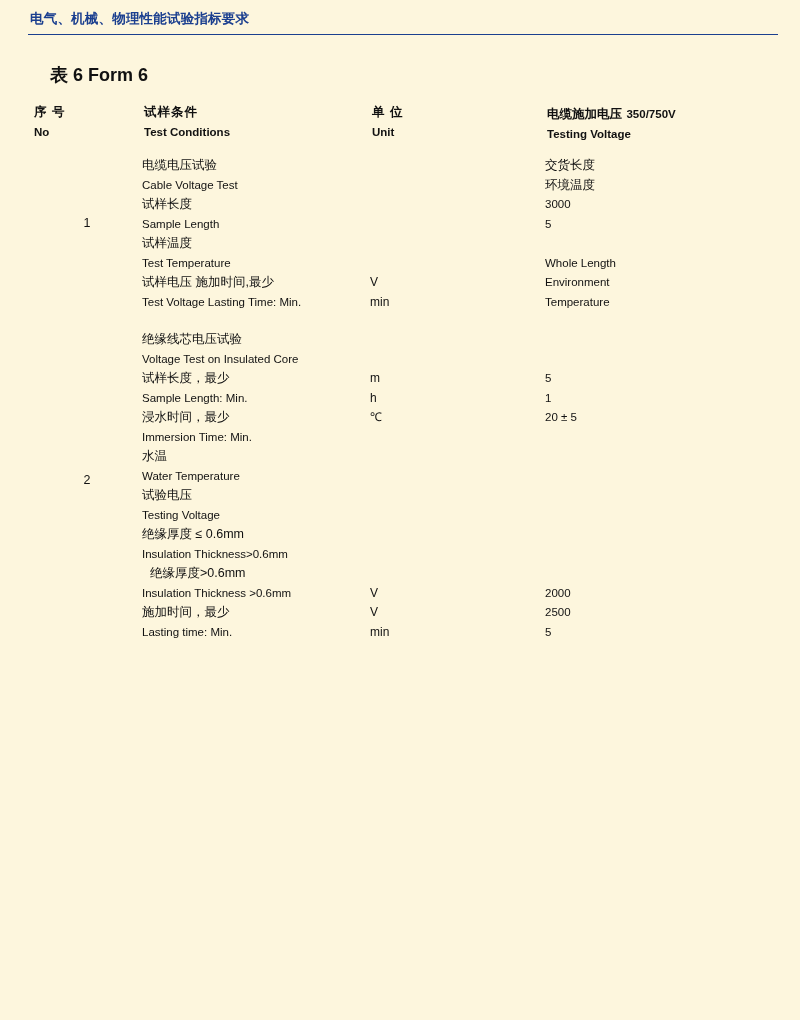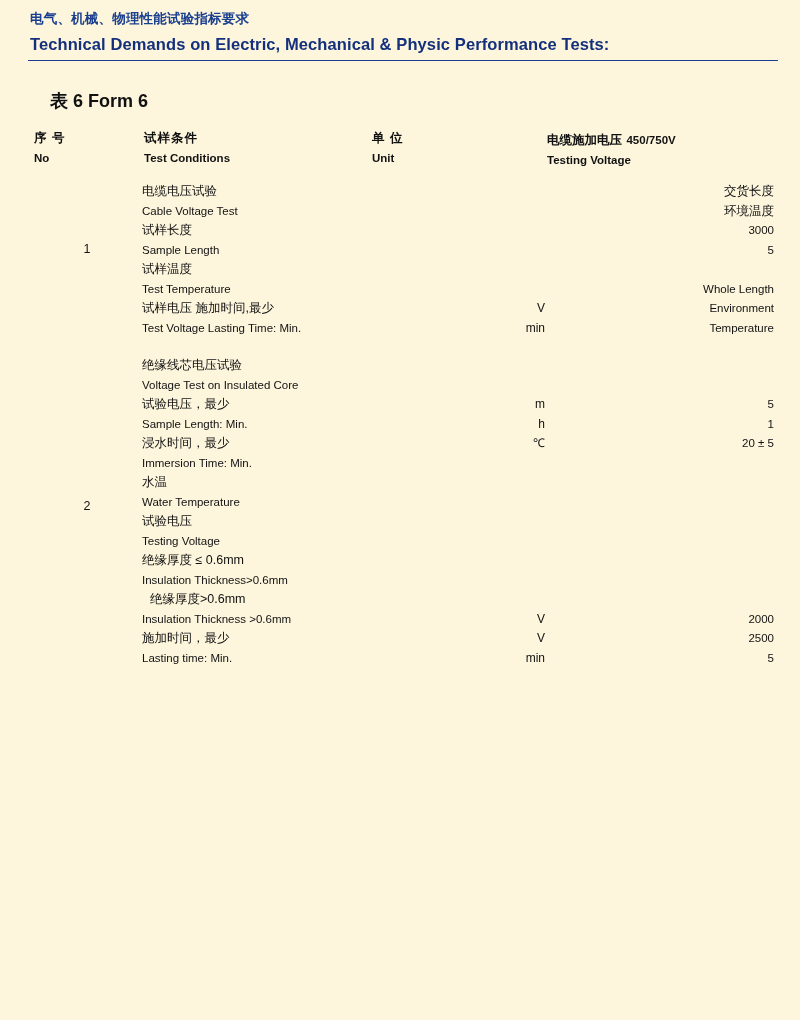--- a/index.html
+++ b/index.html
@@ -136,21 +136,21 @@
     font-size: 12.5px;
     line-height: 19.5px;
     white-space: nowrap;
   }
   .line-en {
     font-size: 11.5px;
     line-height: 19.5px;
     white-space: nowrap;
   }
   .unit-cell, .volt-cell {
-    text-align: right;
+    text-align: left;
   }
   .unit-line {
     font-size: 12px;
     line-height: 19.5px;
   }
   .volt-line-cn {
     font-size: 12.5px;
     line-height: 19.5px;
   }
   .volt-line-en {
@@ -164,21 +164,20 @@
   .indent {
     padding-left: 8px;
   }
 </style>
 </head>
 <body>
 
 <div class="page">
 
   <div class="header-cn">电气、机械、物理性能试验指标要求</div>
-  <div class="header-en">Technical Demands on Electric, Mechanical &amp; Physic Performance Tests:</div>
   <div class="rule"></div>
 
   <div class="caption-row">
     <div class="form-no">表 6   Form 6</div>
   </div>
 
   <table class="main">
     <colgroup>
       <col style="width:110px">
       <col style="width:228px">
@@ -196,21 +195,21 @@
         <div class="hd-cn">试样条件</div>
         <div class="hd-en">Test Conditions</div>
       </td>
       <td class="vl">
         <div class="hd-cn">单  位</div>
         <div class="hd-en">Unit</div>
       </td>
       <td class="vl">
         <div>
           <span class="hd-inline-cn">电缆施加电压</span>
-          <span class="hd-inline-en">450/750V</span>
+          <span class="hd-inline-en">350/750V</span>
         </div>
         <div class="hd-en">Testing Voltage</div>
       </td>
     </tr>
 
     <tr class="body-row">
       <td>
         <div class="cell no-cell" style="height:134px;">1</div>
       </td>
       <td class="vl cond-cell">
@@ -258,21 +257,21 @@
     </tr>
 
     <tr class="body-row">
       <td>
         <div class="cell no-cell" style="height:300px;">2</div>
       </td>
       <td class="vl cond-cell">
         <div class="cell">
           <div class="line-cn">绝缘线芯电压试验</div>
           <div class="line-en">Voltage Test on Insulated Core</div>
-          <div class="line-cn">试验电压，最少</div>
+          <div class="line-cn">试样长度，最少</div>
           <div class="line-en">Sample Length: Min.</div>
           <div class="line-cn">浸水时间，最少</div>
           <div class="line-en">Immersion Time: Min.</div>
           <div class="line-cn">水温</div>
           <div class="line-en">Water Temperature</div>
           <div class="line-cn">试验电压</div>
           <div class="line-en">Testing Voltage</div>
           <div class="line-cn">绝缘厚度 ≤ 0.6mm</div>
           <div class="line-en">Insulation Thickness&gt;0.6mm</div>
           <div class="line-cn indent">绝缘厚度&gt;0.6mm</div>

